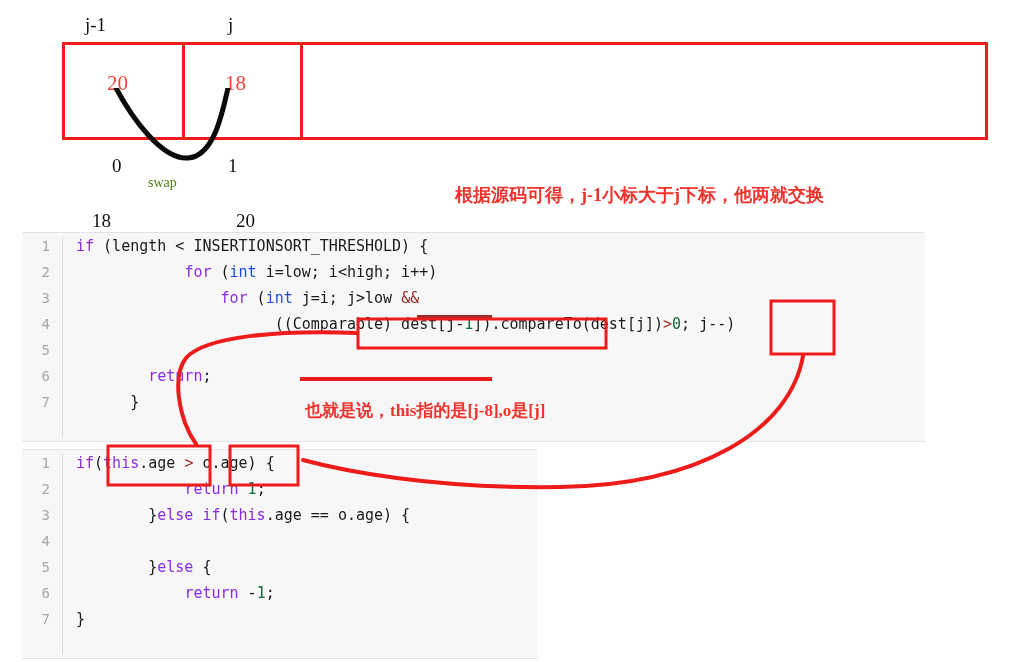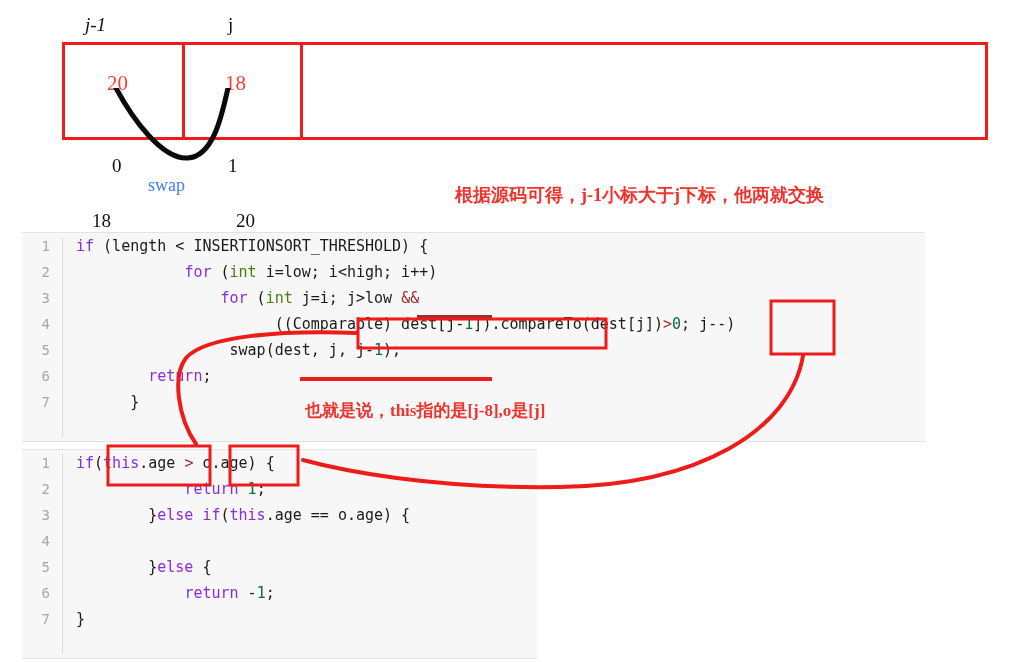--- a/index.html
+++ b/index.html
@@ -50,22 +50,22 @@
     font-family: "Liberation Serif", serif;
     font-size: 21px;
     color: #f4433a;
   }
   .cell-a .cell-val { left: 42px; }
   .cell-b .cell-val { left: 40px; }
   #swap-label {
     position: absolute;
     left: 148px; top: 175px;
     font-family: "Liberation Serif", serif;
-    font-size: 18px;
-    color: #3b82f6;
+    font-size: 14px;
+    color: #4d7c0f;
   }
   #swap-curve {
     position: absolute;
     left: 110px; top: 88px;
     pointer-events: none;
   }
 
   
   .cn-note {
     position: absolute;
@@ -108,38 +108,38 @@
     left: 40px; top: 4px;
     width: 1px; height: 200px;
     background: #dcdcdc;
   }
   .code-text {
     padding-left: 14px;
     white-space: pre;
     color: #1a1a1a;
   }
   .kw  { color: #8a2be2; }
-  .typ { color: #4d7c0f; }      
+  .typ { color: #1d4ed8; }      
   .num { color: #0b6b3a; }      
   .op  { color: #9b2c2c; }
 
   
   #overlay {
     position: absolute;
     left: 0; top: 0;
     width: 1009px; height: 662px;
     pointer-events: none;
   }
 </style>
 </head>
 <body>
 
 <div id="array-diagram">
 
-  <span class="idx-label" style="left:85px; top:14px;font-style:italic;">j-1</span>
+  <span class="idx-label" style="left:85px; top:14px;">j-1</span>
   <span class="idx-label" style="left:228px; top:14px;">j</span>
 
   <div id="array-table">
     <div class="array-cell cell-a">
       <span class="cell-val">20</span>
     </div>
     <div class="array-cell cell-b">
       <span class="cell-val">18</span>
     </div>
     <div class="array-cell cell-c">
@@ -176,21 +176,20 @@
   <div class="code-row">
     <span class="ln">3</span>
     <span class="code-text">                <span class="kw">for</span> (<span class="typ">int</span> j=i; j&gt;low <span class="op">&amp;&amp;</span></span>
   </div>
   <div class="code-row">
     <span class="ln">4</span>
     <span class="code-text">                      ((Comparable) dest[j-<span class="num">1</span>]).compareTo(dest[j])<span class="op">&gt;</span><span class="num">0</span>; j--)</span>
   </div>
   <div class="code-row">
     <span class="ln">5</span>
-    <span class="code-text">                 swap(dest, j, j-<span class="num">1</span>);</span>
   </div>
   <div class="code-row">
     <span class="ln">6</span>
     <span class="code-text">        <span class="kw">return</span>;</span>
   </div>
   <div class="code-row">
     <span class="ln">7</span>
     <span class="code-text">      }</span>
   </div>
 </div>

